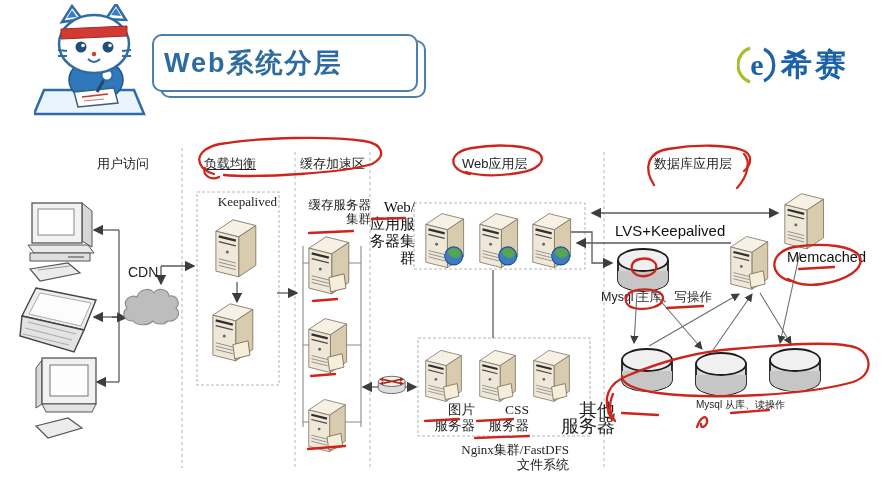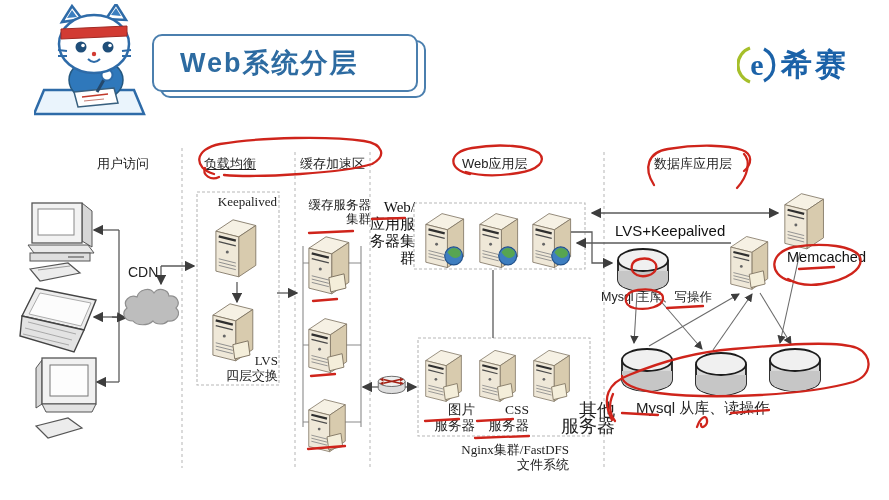--- a/index.html
+++ b/index.html
@@ -6,21 +6,21 @@
   #stage{position:relative;width:889px;height:500px;background:#fff;overflow:hidden;
          font-family:"Liberation Sans","DejaVu Sans",sans-serif;}
   svg.layer{position:absolute;left:0;top:0;pointer-events:none;}
   .lbl{position:absolute;color:#222;line-height:1.15;white-space:nowrap;z-index:6;}
   .c{text-align:right;white-space:normal;font-family:Liberation Serif, serif;}
   
   .title-echo{position:absolute;left:160px;top:40px;width:262px;height:54px;
               border:2px solid #4b7fae;border-radius:10px;z-index:1;}
   .title-box{position:absolute;left:152px;top:34px;width:262px;height:54px;background:#fff;
              border:2.5px solid #4b7fae;border-radius:10px;z-index:2;display:flex;align-items:center;}
-  .title-box span{margin-left:26px;font-size:27px;font-weight:bold;color:#2d6ba1;letter-spacing:2px;}
+  .title-box span{margin-left:10px;font-size:27px;font-weight:bold;color:#2d6ba1;letter-spacing:2px;}
   .logo{position:absolute;left:737px;top:44px;display:flex;align-items:center;z-index:2;}
   .logo-text{font-size:31px;font-weight:bold;color:#1b62a8;letter-spacing:3px;margin-left:4px;}
   .mascot{position:absolute;left:34px;top:4px;z-index:5;}
 </style>
 </head>
 <body>
 
 <div id="stage">
 
   <div class="title-echo"></div>
@@ -196,24 +196,20 @@
   </svg>
 
   <div class="lbl" style="left:97px;top:157px;width:60px;font-size:13px;">用户访问</div>
   <div class="lbl" style="left:204px;top:157px;width:60px;font-size:13px;text-decoration:underline;">负载均衡</div>
   <div class="lbl" style="left:300px;top:157px;width:76px;font-size:13px;">缓存加速区</div>
   <div class="lbl" style="left:462px;top:157px;width:80px;font-size:13px;">Web应用层</div>
   <div class="lbl" style="left:654px;top:157px;width:95px;font-size:13px;">数据库应用层</div>
 
   <div class="lbl" style="left:128px;top:264px;font-size:14px;">CDN</div>
   <div class="lbl c" style="left:199px;top:195px;width:78px;font-size:13px;">Keepalived</div>
-  <div class="lbl c" style="left:198px;top:354px;width:80px;font-size:13px;">
-    <div>LVS</div>
-    <div>四层交换</div>
-  </div>
   <div class="lbl c" style="left:299px;top:198px;width:72px;font-size:12.5px;">
     <div>缓存服务器</div>
     <div>集群</div>
   </div>
   <div class="lbl c" style="left:369px;top:199px;width:46px;font-size:15px;line-height:17px;color:#111;">
     <div>Web/</div>
     <div>应用服</div>
     <div>务器集</div>
     <div>群</div>
   </div>
@@ -231,21 +227,21 @@
     <div>服务器</div>
   </div>
   <div class="lbl" style="left:615px;top:222px;font-size:15px;color:#111;">LVS+Keepalived</div>
 
   <div class="lbl c" style="left:441px;top:443px;width:128px;font-size:13px;line-height:14.5px;">
     <div>Nginx集群/FastDFS</div>
     <div>文件系统</div>
   </div>
   <div class="lbl" style="left:601px;top:290px;font-size:12.5px;">Mysql 主库、写操作</div>
   <div class="lbl" style="left:787px;top:249px;font-size:14.5px;color:#111;">Memcached</div>
-  <div class="lbl" style="left:636px;top:399px;font-size:15px;">Mysql 从库、读操作</div>
+  <div class="lbl" style="left:696px;top:399px;font-size:10px;">Mysql 从库、读操作</div>
 
   <svg class="layer" width="889" height="500" viewBox="0 0 889 500" style="z-index:8">
     <g fill="none" stroke="#cf241b" stroke-width="2.3" stroke-linecap="round">
       <path d="M 214,174 C 193,168 194,149 220,144 C 262,137 330,136 364,141 C 383,144 387,156 372,164 C 344,173 258,178 224,175"></path>
       <path d="M 205,168 C 202,175 211,181 219,177"></path>
       <path d="M 470,174 C 448,170 447,152 472,148 C 500,143 530,146 539,153 C 547,161 538,170 518,173 C 500,176 480,176 466,172"></path>
       <path d="M 654,185 C 643,168 648,152 668,149 C 698,144 728,145 742,150 C 753,154 752,164 744,171"></path>
       <path d="M 744,154 C 751,161 748,176 737,188"></path>
       <path d="M 309,233 L 353,231"></path>
       <path d="M 313,301 L 337,299"></path>

